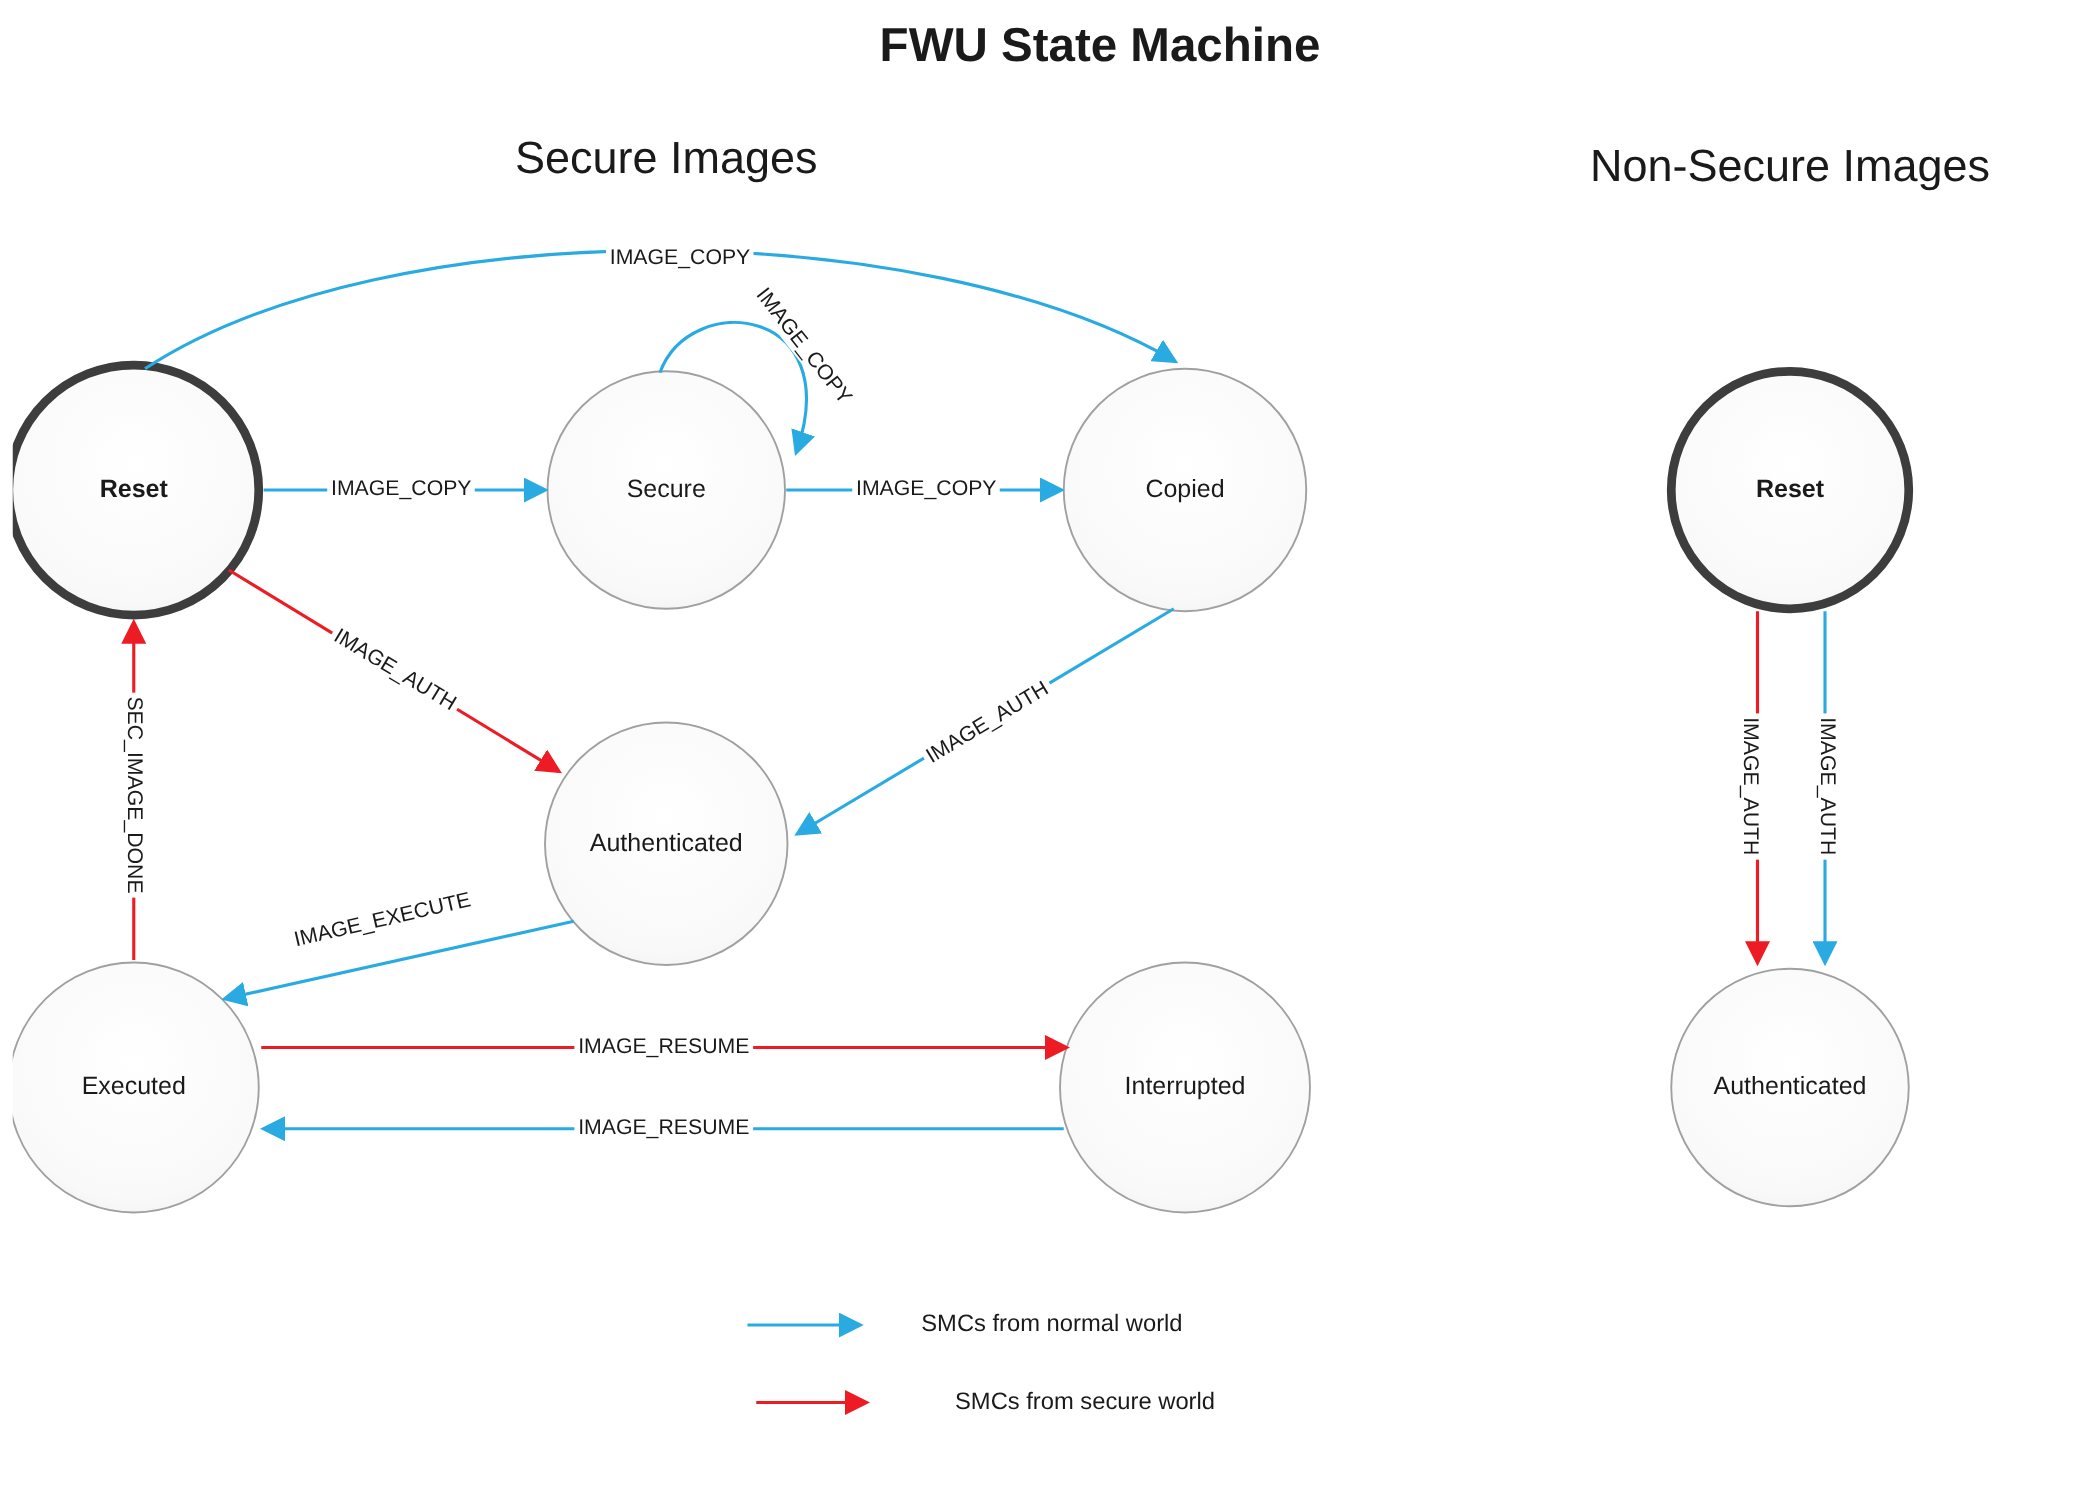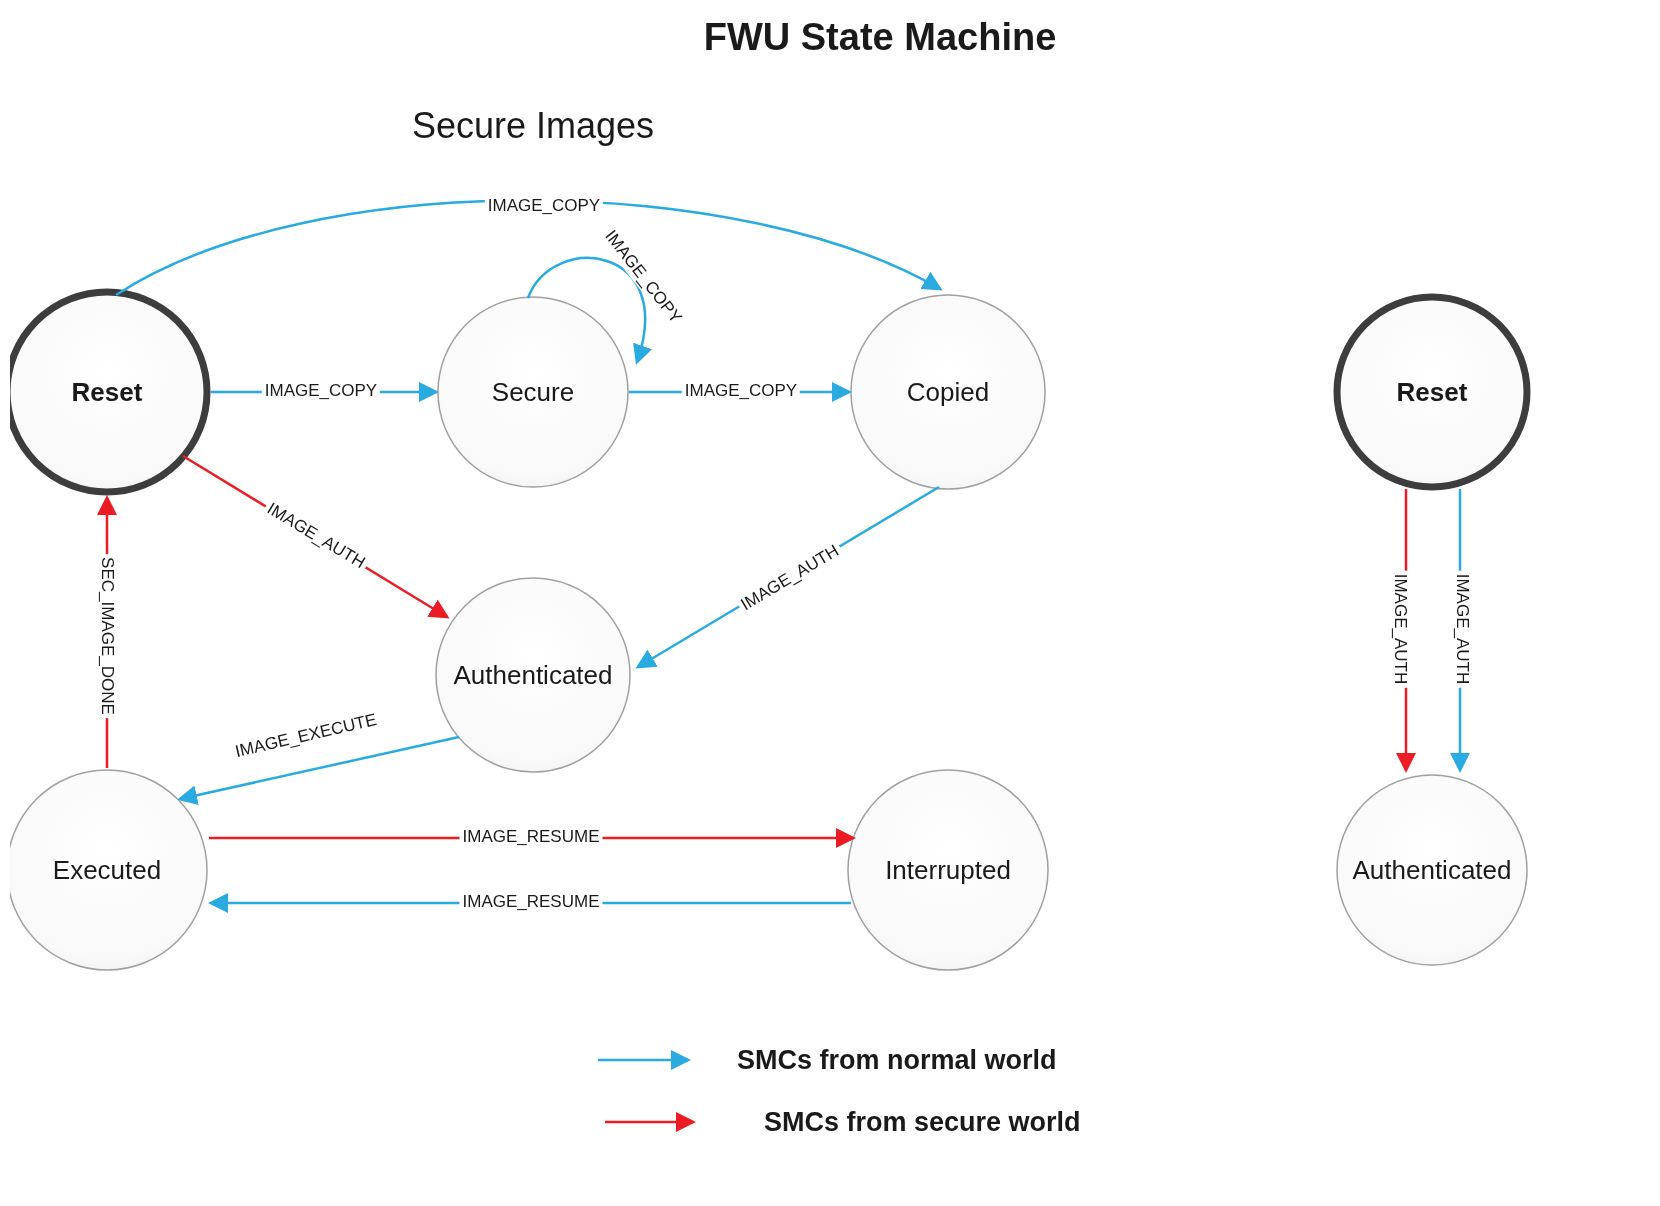--- a/index.html
+++ b/index.html
@@ -3,24 +3,24 @@
 <meta charset="utf-8">
 <style>
   * { margin:0; padding:0; box-sizing:border-box; }
   body { font-family:"Liberation Sans", sans-serif; background:#fff; }
   .stage { position:relative; width:1660px; height:1206px; background:#ffffff; overflow:hidden;margin-left:10px; }
   svg.canvas { position:absolute; left:0; top:0; }
 
   .lbl { position:absolute; transform:translate(-50%,-50%); white-space:nowrap; color:#1a1a1a; }
   .title { font-size:38px; font-weight:600; }
   .section { font-size:36px; }
-  .node-label { font-size:26px; }
+  .node-label { font-size:20px; }
   .bold { font-weight:700; }
   .elabel { font-size:17px; background:#ffffff; padding:0 3px; }
-  .legend-label { font-size:27px; transform:translate(0,-50%);font-weight:bold; }
+  .legend-label { font-size:19px; transform:translate(0,-50%); }
 
   .edge { fill:none; stroke-width:2.5px; }
   .edge.blue { stroke:var(--blue); marker-end:url(#mBlue); }
   .edge.red  { stroke:var(--red);  marker-end:url(#mRed); }
   .node { fill:url(#nodeGrad); stroke:var(--node_border); stroke-width:1.5; }
   .node.reset { stroke:var(--reset_border); stroke-width:7; }
 </style>
 </head>
 <body>
 
@@ -62,20 +62,21 @@
     <path class="edge blue" d="M 841 903 L 201 903"></path>
     <path class="edge red" d="M 1396 489 L 1396 770"></path>
     <path class="edge blue" d="M 1450 489 L 1450 770"></path>
 
     <path class="edge blue" d="M 588 1060 L 678 1060"></path>
     <path class="edge red" d="M 595 1122 L 683 1122"></path>
   </svg>
 
   <div class="lbl title" style="left:870px;  top:37px;">FWU State Machine</div>
   <div class="lbl section" style="left:523px;  top:126px;">Secure Images</div>
+  <div class="lbl section" style="left:1422px; top:133px;">Non-Secure Images</div>
 
   <div class="lbl node-label bold" style="left:97px;   top:392px;">Reset</div>
   <div class="lbl node-label" style="left:523px;  top:392px;">Secure</div>
   <div class="lbl node-label" style="left:938px;  top:392px;">Copied</div>
   <div class="lbl node-label" style="left:523px;  top:675px;">Authenticated</div>
   <div class="lbl node-label" style="left:97px;   top:870px;">Executed</div>
   <div class="lbl node-label" style="left:938px;  top:870px;">Interrupted</div>
   <div class="lbl node-label bold" style="left:1422px; top:392px;">Reset</div>
   <div class="lbl node-label" style="left:1422px; top:870px;">Authenticated</div>
 

